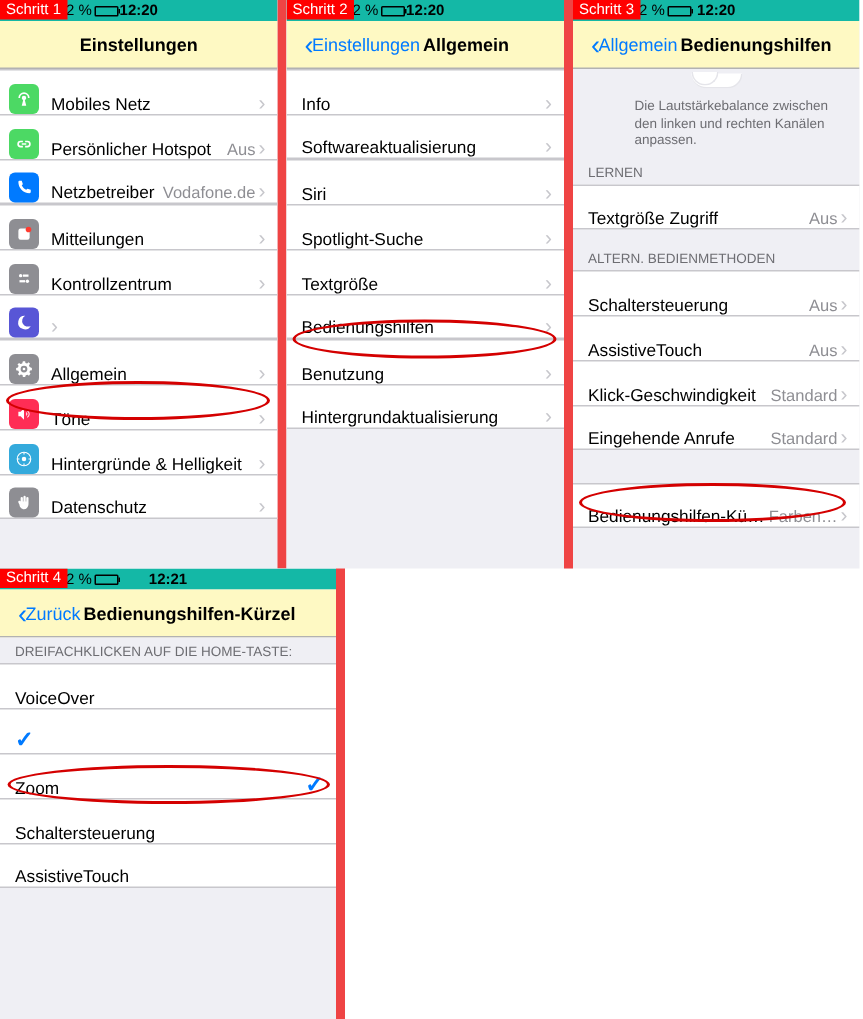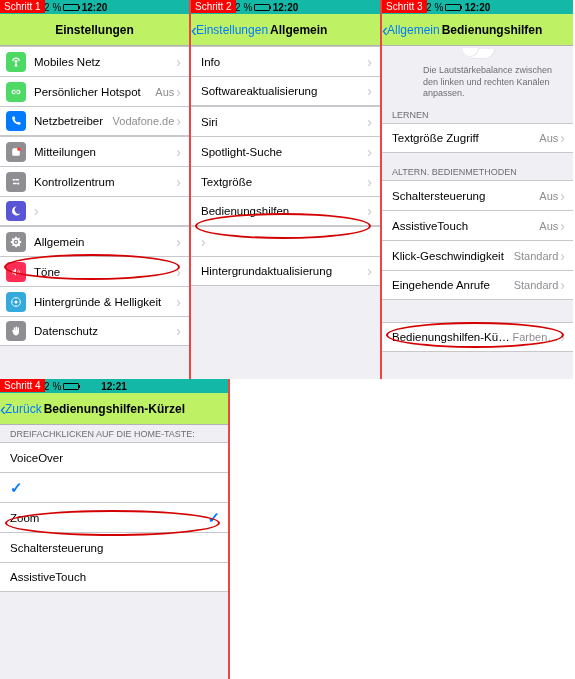--- a/index.html
+++ b/index.html
@@ -1,40 +1,40 @@
 <!DOCTYPE html>
 <html><head>
 <meta charset="utf-8">
 <style>
   * { box-sizing: border-box; margin: 0; padding: 0; font-family: -apple-system, "Helvetica Neue", Arial, sans-serif; }
   body { background: #fff; width: 575px; }
   .row3 { display: flex; }
-  .panel { width: 191px; border-right: 2px solid #ef4444; background: #efeff4; position: relative; overflow: hidden; }
+  .panel { width: 191px; border-right: 6px solid #ef4444; background: #efeff4; position: relative; overflow: hidden; }
   .p4-wrap { width: 230px; }
   .step-tag { position: absolute; top: 0; left: 0; background: #ff0000; color: #fff; font-size: 10px; padding: 0 4px; height: 13px; line-height: 13px; z-index: 10; font-family: Arial; }
   .status { height: 14px; display: flex; align-items: center; justify-content: flex-start; padding: 0 4px; font-size: 10px; background: #14b8a6; }
   .status .s-left { display: flex; align-items: center; gap: 2px; }
   .status .dots span { display: inline-block; width: 4px; height: 4px; border-radius: 50%; border: 0.5px solid #000; margin-right: 0.5px; }
   .status .dots span.f { background: #000; }
   .status .wifi { width: 10px; height: 8px; position: relative; }
   .status .time { font-weight: 600; position: absolute; left: 50%; transform: translateX(-50%); }
   .status .s-right { display: flex; align-items: center; gap: 2px; }
   .status .batt { width: 16px; height: 7px; border: 0.7px solid #000; border-radius: 1px; position: relative; }
   .status .batt::after { content: ''; position: absolute; right: -2px; top: 1.5px; width: 1px; height: 3px; background: #000; }
   .status .batt .fill { background: #000; height: 100%; width: 52%; }
-  .nav { height: 32px; background: #bef264; border-bottom: 0.5px solid #b2b2b2; display: flex; align-items: center; position: relative; padding: 0 0; }
+  .nav { height: 32px; background: #fef9c3; border-bottom: 0.5px solid #b2b2b2; display: flex; align-items: center; position: relative; padding: 0 12px; }
   .nav .back { color: #007aff; font-size: 12px; display: flex; align-items: center; cursor: pointer; }
   .nav .back .chev { font-size: 18px; line-height: 1; margin-right: -1px; font-weight: 300; }
   .nav .title { font-weight: 600; font-size: 12px; position: static; margin-left: 2px; }
   .nav.center .title { position: absolute; left: 50%; transform: translateX(-50%); margin: 0; }
   .group { }
   .group.first { margin-top: 0; }
   .group-header { font-size: 9px; color: #6d6d72; padding: 4px 10px 3px; text-transform: uppercase; }
   .group-hint { font-size: 9px; color: #6d6d72; padding: 4px 10px 6px; line-height: 1.3; margin-left: 31px; }
-  .cell { background: #fff; border-top: 0.5px solid #c8c7cc; display: flex; align-items: center; height: 30px; padding: 0 8px 0 10px; font-size: 11.5px; position: relative; }
+  .cell { background: #fff; border-top: 0.5px solid #c8c7cc; display: flex; align-items: flex-end; height: 30px; padding: 0 8px 0 10px; font-size: 11.5px; position: relative; }
   .cell:last-child { border-bottom: 0.5px solid #c8c7cc; }
   .cell.with-icon { padding-left: 6px; }
   .cell .ico { width: 20px; height: 20px; border-radius: 4px; margin-right: 8px; display: flex; align-items: center; justify-content: center; flex-shrink: 0; }
   .cell .ico svg { width: 12px; height: 12px; }
   .cell .label { flex: 1; color: #000; white-space: nowrap; overflow: hidden; text-overflow: ellipsis; }
   .cell .detail { color: #8e8e93; font-size: 11px; margin-right: 2px; }
   .cell .disc { color: #c7c7cc; font-size: 14px; font-weight: 300; }
   .cell .check { color: #007aff; font-size: 15px; font-weight: 600; }
   .circle-mark { position: absolute; border: 2.5px solid #d40000; border-radius: 50%; pointer-events: none; z-index: 5; }
   .toggle-half { width: 34px; height: 10px; border: 1px solid #e5e5ea; border-left: none; border-top: none; border-radius: 0 0 17px 17px; margin: 0 auto 2px; background: #fff; position: relative; }
@@ -219,20 +219,21 @@
             <span class="label">Textgröße</span>
             <span class="disc">›</span>
           </div>
       <div class="cell">
             <span class="label">Bedienungshilfen</span>
             <span class="disc">›</span>
           </div>
     </div>
     <div class="group">
       <div class="cell">
+            <span class="label">Benutzung</span>
             <span class="disc">›</span>
           </div>
       <div class="cell">
             <span class="label">Hintergrundaktualisierung</span>
             <span class="disc">›</span>
           </div>
     </div>
     <div class="circle-mark" style="width:176px;height:26px;left:4px;top:167px;"></div>
   </div>
 </div>

